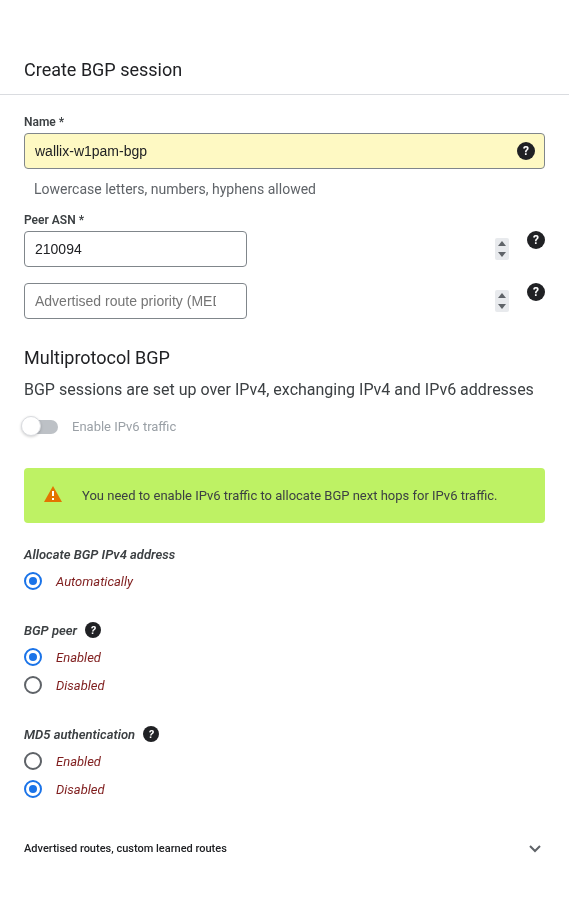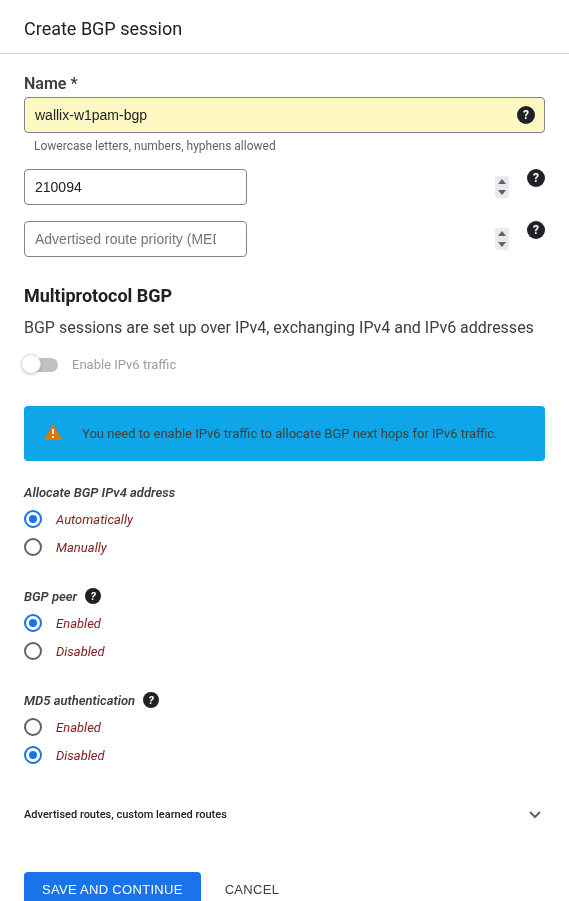--- a/index.html
+++ b/index.html
@@ -10,34 +10,35 @@
     body {
       font-family: 'Google Sans', Roboto, Arial, sans-serif;
       font-size: 13px;
       color: #202124;
       background: #fff;
       width: 569px;
     }
     .dialog-header {
       padding: 18px 24px 14px;
       border-bottom: 1px solid #dadce0;
+      margin-top: 41px;
     }
     .dialog-title {
       font-size: 18px;
       font-weight: 400;
       color: #202124;
     }
     .content {
       padding: 20px 24px 24px;
     }
     .field-group {
       margin-bottom: 16px;
     }
     .field-label {
-      font-size: 16px;
+      font-size: 12px;
       font-weight: 600;
       color: #3c4043;
       margin-bottom: 4px;
       display: block;
     }
     .input-wrapper {
       position: relative;
       display: flex;
       align-items: center;
     }
@@ -111,28 +112,28 @@
       margin-left: 12px;
     }
     .input-row {
       display: flex;
     }
     .input-box {
       flex: 1;
       position: relative;
     }
     .hint-text {
-      font-size: 12px;
+      font-size: 14px;
       color: #5f6368;
-      margin-top: 6px;
+      margin-top: 12px;
       padding-left: 10px;
     }
     .section-title {
       font-size: 18px;
-      font-weight: 700;
+      font-weight: 400;
       color: #202124;
       margin-top: 28px;
       margin-bottom: 12px;
     }
     .section-desc {
       font-size: 16px;
       color: #3c4043;
       margin-bottom: 20px;
     }
     .toggle-row {
@@ -158,21 +159,21 @@
       box-shadow: 0 1px 3px rgba(0,0,0,0.2);
       position: absolute;
       left: -3px;
       top: -4px;
     }
     .toggle-label {
       font-size: 13px;
       color: #9aa0a6;
     }
     .alert-box {
-      background: #0ea5e9;
+      background: #bef264;
       border-radius: 4px;
       padding: 18px 20px;
       display: flex;
       align-items: center;
       margin-bottom: 24px;
     }
     .alert-icon {
       margin-right: 20px;
       flex-shrink: 0;
     }
@@ -292,20 +293,21 @@
   <div class="field-group">
     <label class="field-label">Name *</label>
     <div class="input-wrapper">
       <input type="text" class="text-input" value="wallix-w1pam-bgp" style="">
       <span class="help-icon help-icon-inside">?</span>
     </div>
     <div class="hint-text">Lowercase letters, numbers, hyphens allowed</div>
   </div>
 
   <div class="field-group">
+    <label class="field-label">Peer ASN *</label>
     <div class="input-row">
       <div class="input-box">
         <input type="text" class="input-with-stepper" value="210094" style="">
         <div class="stepper">
           <div class="stepper-btn">
             <svg viewBox="0 0 8 5">
                 <path d="M0 5 L4 0 L8 5 Z" fill="#5f6368"></path>
               </svg>
           </div>
           <div class="stepper-btn">
@@ -362,24 +364,20 @@
   </div>
 
   <div class="radio-group">
     <div class="radio-group-label">Allocate BGP IPv4 address</div>
     <div class="radio-item">
       <div class="radio-circle selected">
           <div class="radio-dot"></div>
         </div>
       <span class="radio-label">Automatically</span>
     </div>
-    <div class="radio-item">
-      <div class="radio-circle"></div>
-      <span class="radio-label">Manually</span>
-    </div>
   </div>
 
   <div class="radio-group">
     <div class="radio-group-label">
       <span>BGP peer</span>
       <span class="help-icon-inline">?</span>
     </div>
     <div class="radio-item">
       <div class="radio-circle selected">
           <div class="radio-dot"></div>

